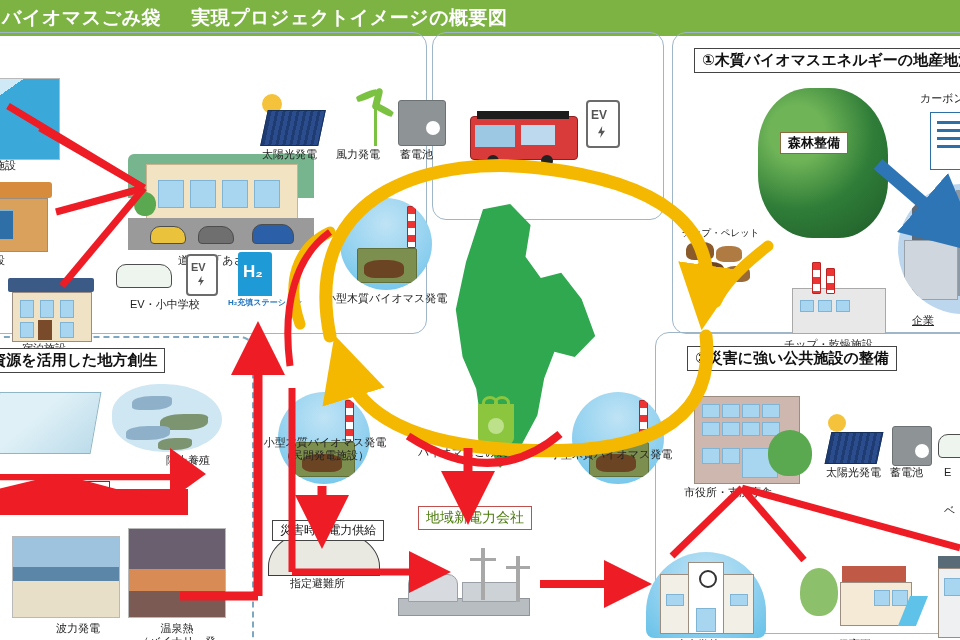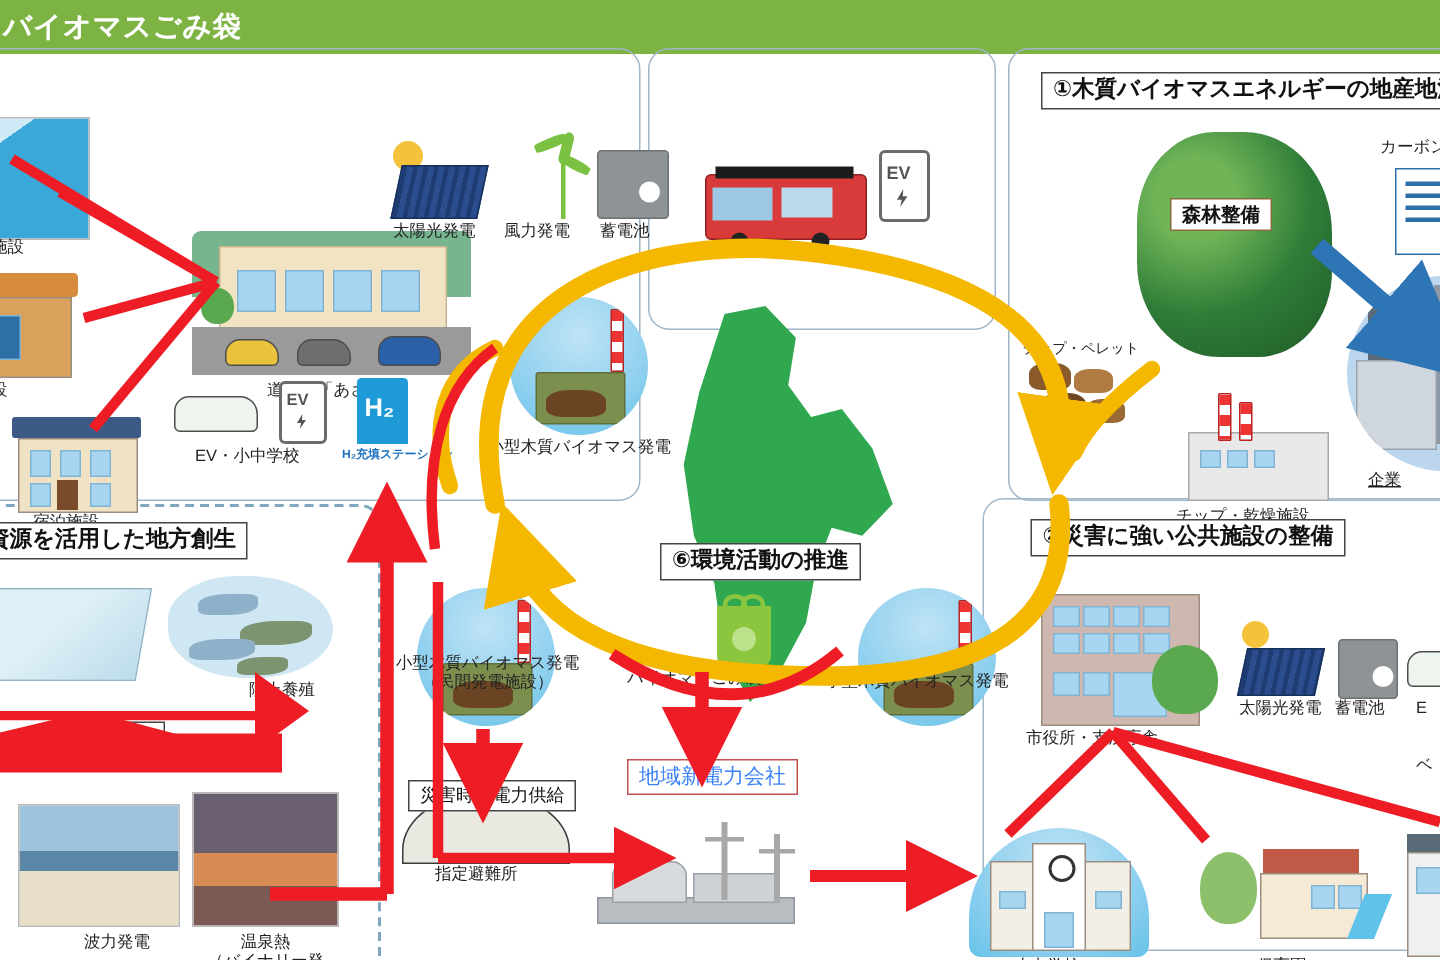--- a/index.html
+++ b/index.html
@@ -26,21 +26,21 @@
   .frame{position:absolute;border:1.5px solid #9fb6c8;border-radius:14px;background:transparent;}
   .frame.dashed{border-style:dashed;border-color:#7fa8c0;border-width:2px;}
 
   
   .cap{
     position:absolute;background:#fff;border:1.6px solid #444;
     font-size:15px;font-weight:bold;color:#111;
     padding:2px 7px;white-space:nowrap;line-height:1.25;
   }
   .cap.thin{border-width:1.2px;font-size:13px;font-weight:normal;}
-  .cap.red{border-color:#c0504d;color:#3b82f6;}
+  .cap.red{border-color:#c0504d;color:#4d7c0f;}
   
   .lbl{position:absolute;font-size:11px;color:#222;white-space:nowrap;text-align:center;line-height:1.15;}
   .lbl.sm{font-size:9.5px;}
   .lbl.tiny{font-size:8px;color:#1e73be;font-weight:bold;}
   .lbl.two{white-space:pre-line;}
 
   
   .ill{position:absolute;}
   .circlephoto{
     position:absolute;border-radius:50%;
@@ -97,20 +97,21 @@
   .greenhouse{position:absolute;background:linear-gradient(135deg,#dff0f7 0 40%,#bcdcea 100%);
      border:1px solid #8fb6c6;transform:skewX(-10deg);}
   .slide{position:absolute;background:#5fc2e8;}
   .doc{position:absolute;background:#fff;border:1.4px solid #2e6fa7;}
 </style>
 </head>
 <body>
 
 <div class="header">
   <span class="t1">バイオマスごみ袋</span>
+  <span class="t2">実現プロジェクトイメージの概要図</span>
 </div>
 
 <div class="canvas">
 
   <div class="frame" style="left:-40px;top:-4px;width:465px;height:300px;"></div>
   <div class="frame" style="left:432px;top:-4px;width:230px;height:186px;"></div>
   <div class="frame" style="left:672px;top:-4px;width:330px;height:300px;"></div>
   <div class="frame dashed" style="left:-40px;top:300px;width:290px;height:320px;"></div>
   <div class="frame" style="left:655px;top:296px;width:350px;height:300px;"></div>
   <div class="frame" style="left:250px;top:440px;width:400px;height:180px;border:none;"></div>
@@ -221,21 +222,20 @@
   </div>
   <div class="circlephoto" style="left:898px;top:148px;width:130px;height:130px;background:#bcd6ee;">
     <div style="position:absolute;left:14px;top:20px;width:40px;height:92px;background:#5d6a78;"></div>
     <div style="position:absolute;left:58px;top:6px;width:36px;height:106px;background:#8e99a6;"></div>
     <div style="position:absolute;left:6px;top:56px;width:52px;height:58px;background:#cfd6dd;border:1px solid #9aa3ac;"></div>
   </div>
   <div class="lbl" style="left:912px;top:278px;text-decoration:underline;">企業</div>
 
   <div class="green-map" style="left:432px;top:168px;width:170px;height:264px;
               clip-path:polygon(30% 2%,46% 0,58% 8%,55% 20%,64% 28%,76% 26%,88% 36%,96% 50%,84% 58%,72% 56%,66% 66%,62% 80%,52% 92%,40% 100%,30% 88%,26% 70%,18% 58%,14% 40%,20% 22%);"></div>
-  <div class="cap" style="left:440px;top:326px;">⑥環境活動の推進</div>
 
   <div class="bag" style="left:478px;top:368px;width:36px;height:40px;">
     <div style="position:absolute;left:4px;top:-8px;width:10px;height:10px;border:3px solid #8cc63f;border-radius:50% 50% 0 0;border-bottom:none;"></div>
     <div style="position:absolute;right:4px;top:-8px;width:10px;height:10px;border:3px solid #8cc63f;border-radius:50% 50% 0 0;border-bottom:none;"></div>
     <div style="position:absolute;left:10px;top:14px;width:16px;height:16px;border-radius:50%;background:#bde08a;"></div>
   </div>
   <div class="lbl" style="left:418px;top:410px;">バイオマスごみ袋</div>
 
   <div class="circlephoto" style="left:340px;top:162px;width:92px;height:92px;">
     <div class="biomass-stack"></div>

